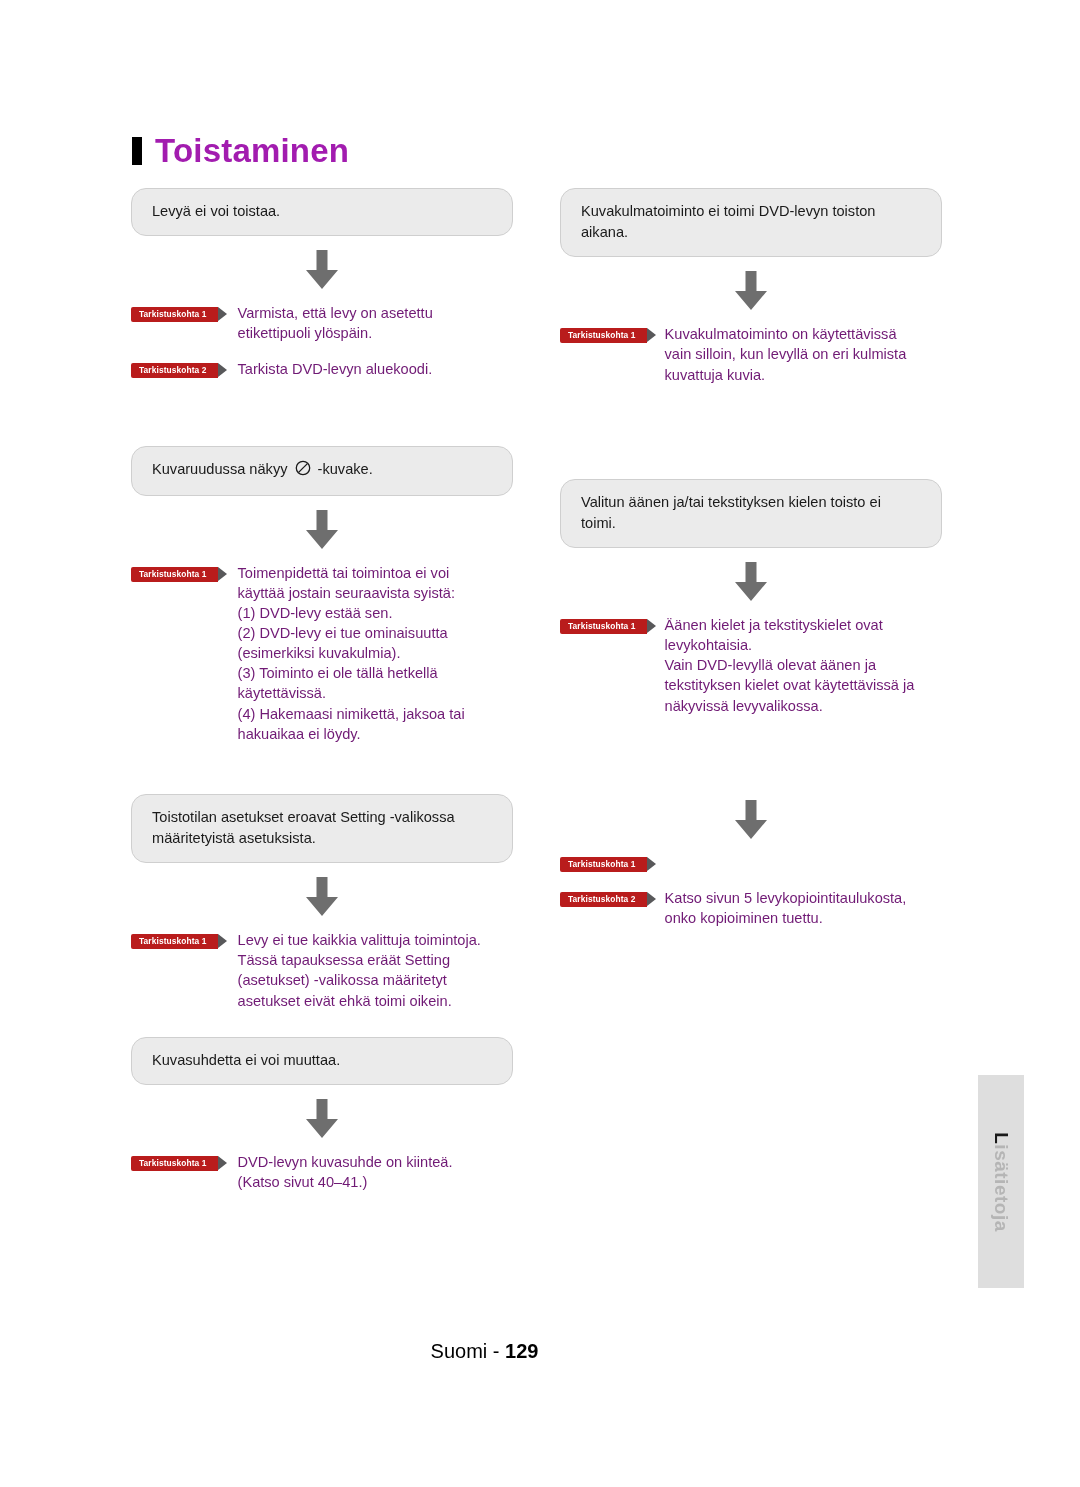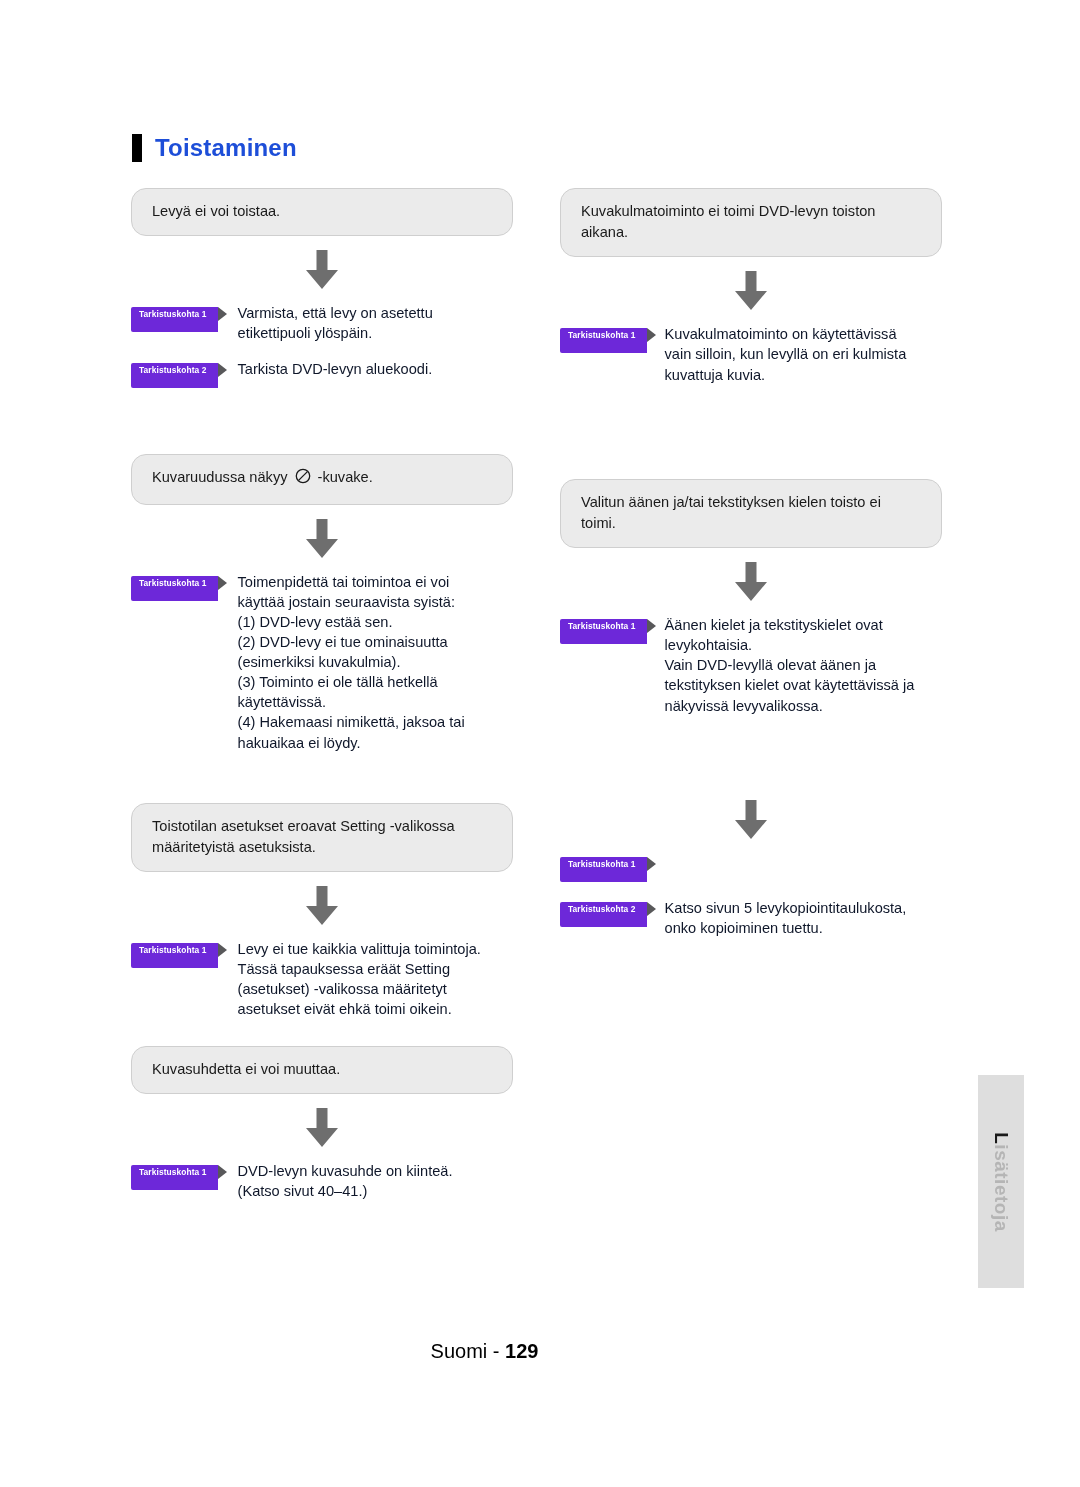--- a/index.html
+++ b/index.html
@@ -30,24 +30,24 @@
     align-items: center;
     gap: 13px;
   }
   .heading-bar {
     width: 10px;
     height: 28px;
     background: #000000;
     display: block;
   }
   .heading-text {
-    font-size: 24px;
+    font-size: 33px;
     font-weight: bold;
     letter-spacing: 0.2px;
-    color: #1d4ed8;
+    color: #a21caf;
     line-height: 1;
   }
 
   
   .col {
     position: absolute;
     width: 382px;
   }
   .col-left  { left: 131px; top: 188px; }
   .col-right { left: 560px; top: 188px; }
@@ -80,22 +80,22 @@
   
   .check-row {
     display: flex;
     align-items: flex-start;
     gap: 0;
     margin-bottom: 16px;
   }
   .badge {
     flex: 0 0 auto;
     position: relative;
-    height: 25px;
-    background: #6d28d9;
+    height: 15px;
+    background: #b91c1c;
     color: #ffffff;
     font-size: 8.4px;
     font-weight: bold;
     letter-spacing: 0.1px;
     line-height: 15px;
     padding: 0 11px 0 8px;
     margin-top: 4px;
     white-space: nowrap;
     border-radius: 2px 0 0 2px;
   }
@@ -106,21 +106,21 @@
     top: 0;
     width: 0;
     height: 0;
     border-top: 7.5px solid transparent;
     border-bottom: 7.5px solid transparent;
     border-left: 9px solid #58585a;
   }
   .check-text {
     font-size: 14.6px;
     line-height: 1.38;
-    color: #0f172a;
+    color: #701a75;
     white-space: pre-line;
   }
   .col-left .check-text  { margin-left: 0; width: 270px; }
   .col-right .check-text { margin-left: 0; width: 280px; }
 
   .check-row .spacer { flex: 0 0 auto; }
 
   
   .side-tab {
     position: absolute;

